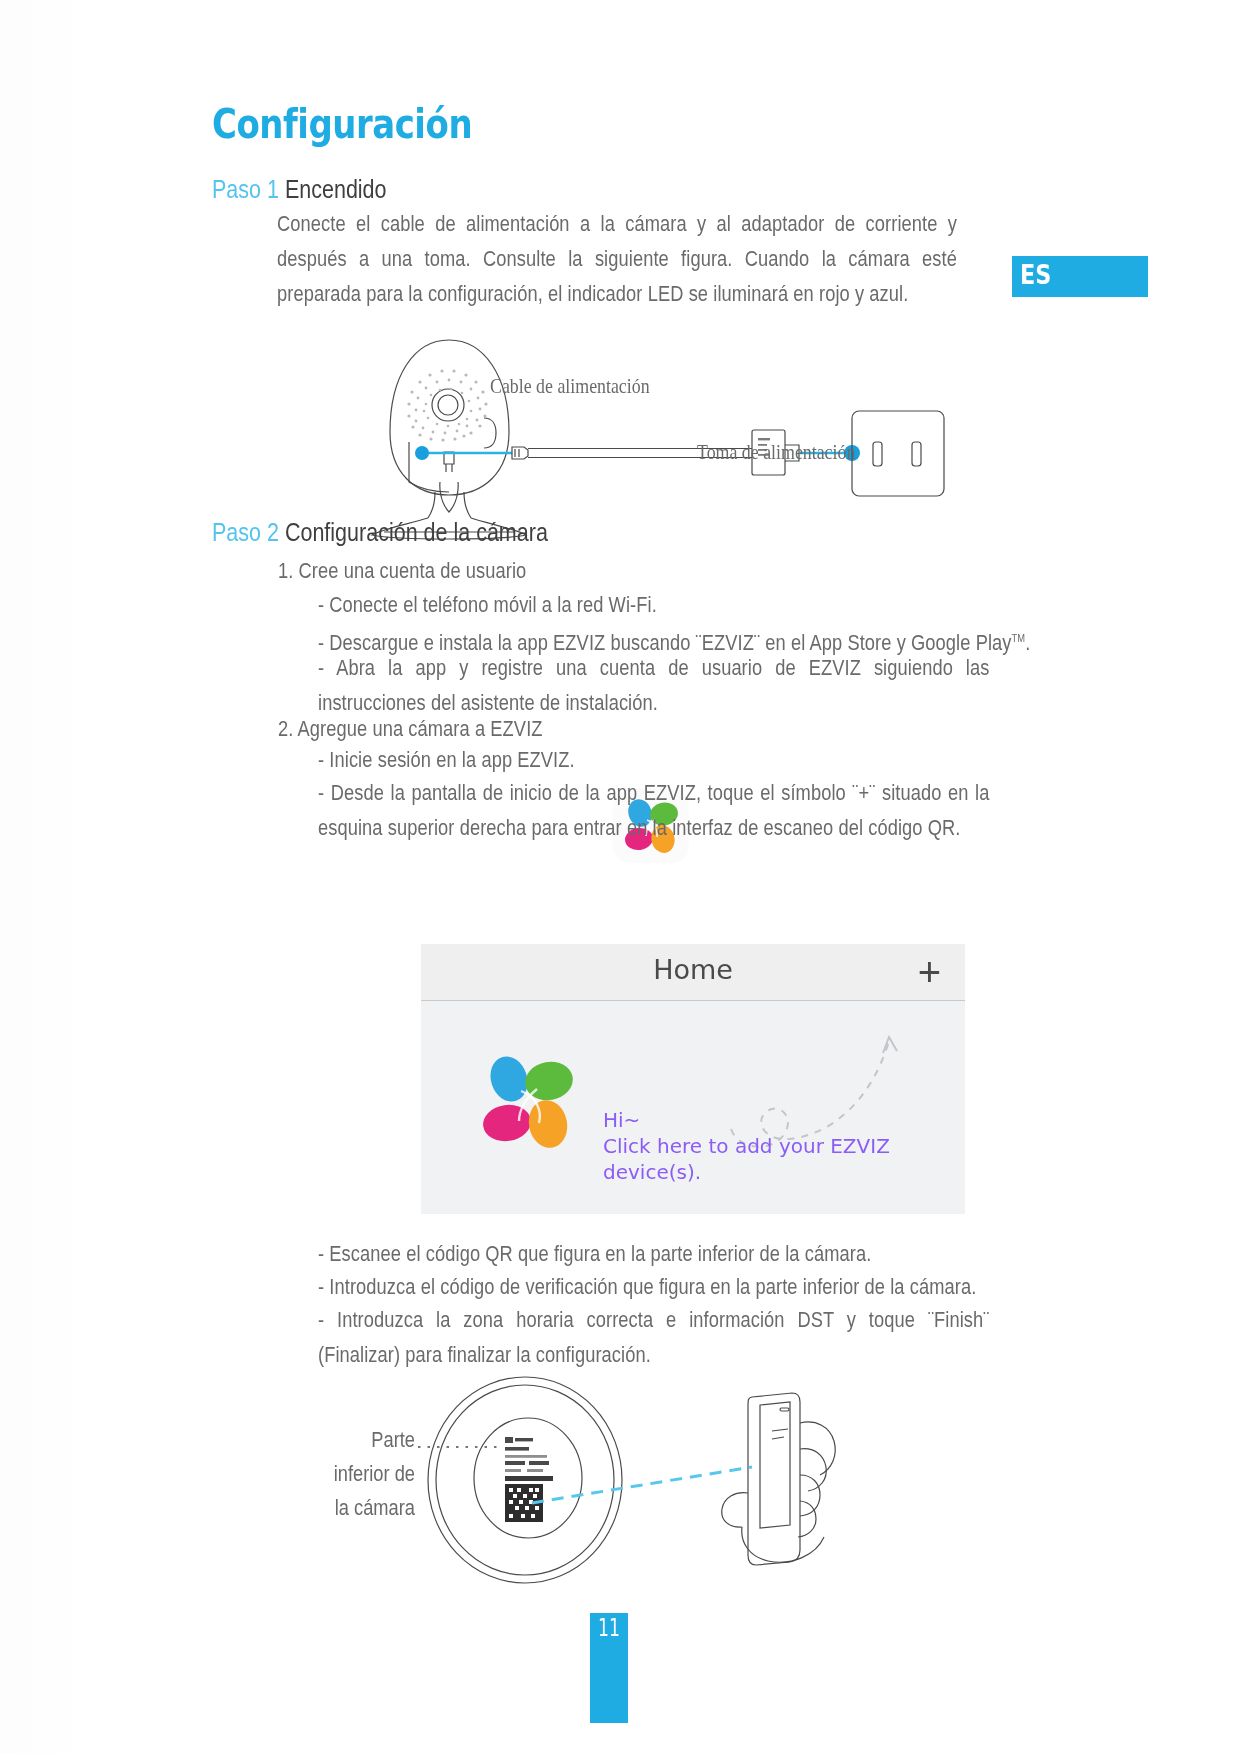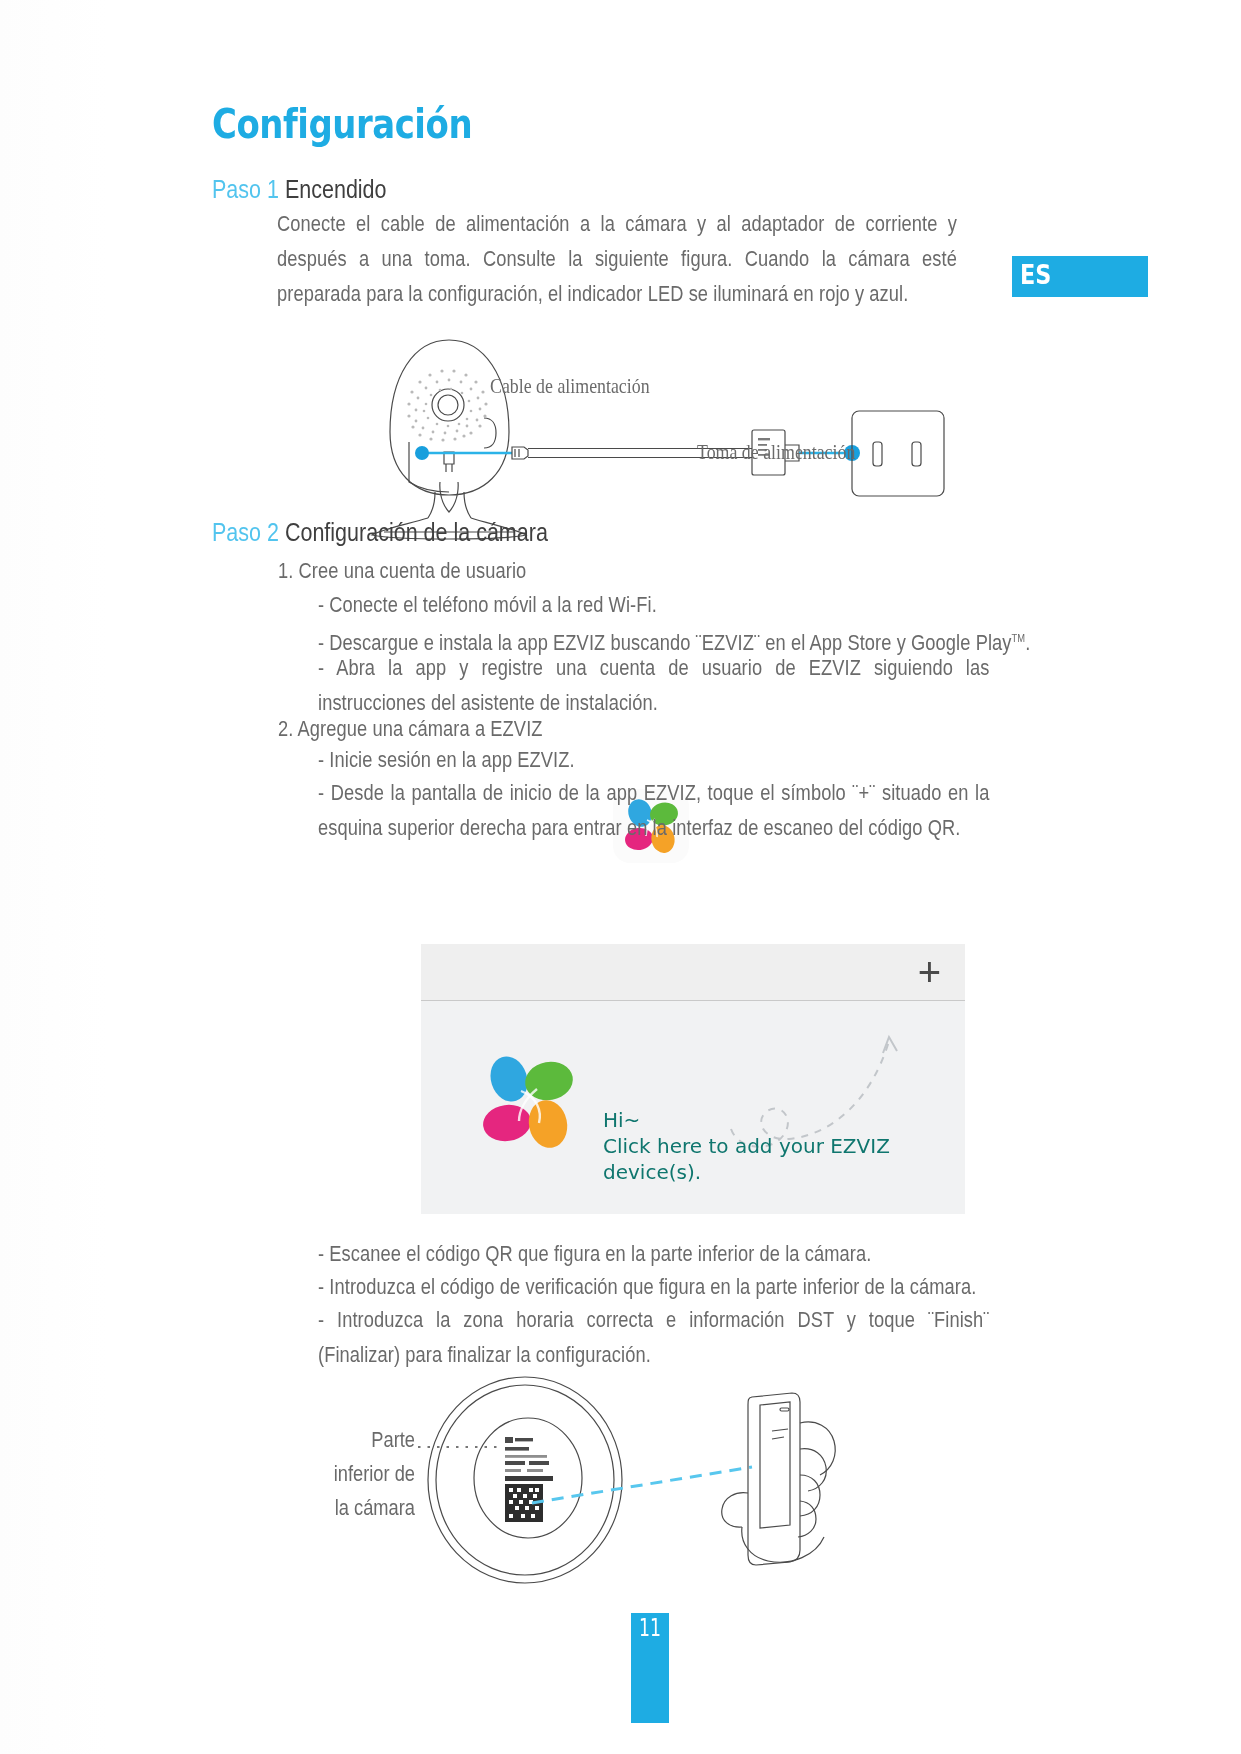--- a/index.html
+++ b/index.html
@@ -75,38 +75,37 @@
     font-size:27px;color:#4a4a4a;font-family:"DejaVu Sans","Liberation Sans",sans-serif;
   }
   .shot-plus{
     position:absolute;right:24px;top:6px;font-size:40px;color:#4a4a4a;
     font-weight:300;line-height:44px;
   }
   .shot-body{position:absolute;left:0;top:57px;width:100%;height:213px;
     background:#f1f2f3;}
   .shot-text{
     position:absolute;left:182px;top:106px;
-    font-size:20px;line-height:26px;color:#0f766e;
+    font-size:20px;line-height:26px;color:#8b5cf6;
     font-family:"DejaVu Sans","Liberation Sans",sans-serif;
     white-space:pre-line;
   }
 
   
   .fig3{position:absolute;left:300px;top:1375px;width:640px;height:210px;}
   .fig3-label{
     position:absolute;font-size:21.5px;color:#6a6a6a;line-height:34px;
     text-align:right;white-space:pre-line;
     transform:scaleX(.85);transform-origin:right top;
   }
 
   
   .pagebar{
     position:absolute;left:590px;top:1613px;width:38px;height:110px;
     background:#1eace3;
-    margin-left:41px;
   }
   .pagenum{
     position:absolute;left:0;top:1px;width:38px;text-align:center;
     color:#ffffff;font-size:24px;
     font-family:"DejaVu Sans Condensed","Liberation Sans",sans-serif;
     transform:scaleX(.8);transform-origin:center top;
   }
 </style>
 </head>
 <body>
@@ -267,20 +266,21 @@
       <path d="M42 30 C36 35 33 42 33 47" fill="none" stroke="#ffffff" stroke-width="1.6" opacity=".85"></path>
     </svg>
   </div>
 
   <div class="body-txt" style="left:318px;top:743px;width:500px;">- Inicie sesión en la app EZVIZ.</div>
 
   <div class="body-txt just" style="left:318px;top:776px;width:790px;">- Desde la pantalla de inicio de la app EZVIZ, toque el símbolo ¨+¨ situado en la esquina superior derecha para entrar en la interfaz de escaneo del código QR.</div>
 
   <div class="shot-wrap">
     <div class="shot-bar"></div>
+    <div class="shot-title">Home</div>
     <div class="shot-plus">+</div>
     <div class="shot-body">
 
       <svg width="544" height="213" viewBox="0 0 544 213" style="position:absolute;left:0;top:0;">
         <path d="M310 128 C318 150 352 152 364 132 C374 114 356 100 344 112 C334 122 344 140 368 138 C410 134 450 100 468 40" fill="none" stroke="#c2c6ca" stroke-width="2" stroke-dasharray="7 7"></path>
         <path d="M462 52 L468 36 L476 50" fill="none" stroke="#c2c6ca" stroke-width="2"></path>
       </svg>
 
       <svg width="120" height="120" viewBox="0 0 120 120" style="position:absolute;left:48px;top:42px;">
         <ellipse cx="40" cy="36" rx="18" ry="23" transform="rotate(-18 40 36)" fill="#2fa7e0"></ellipse>

